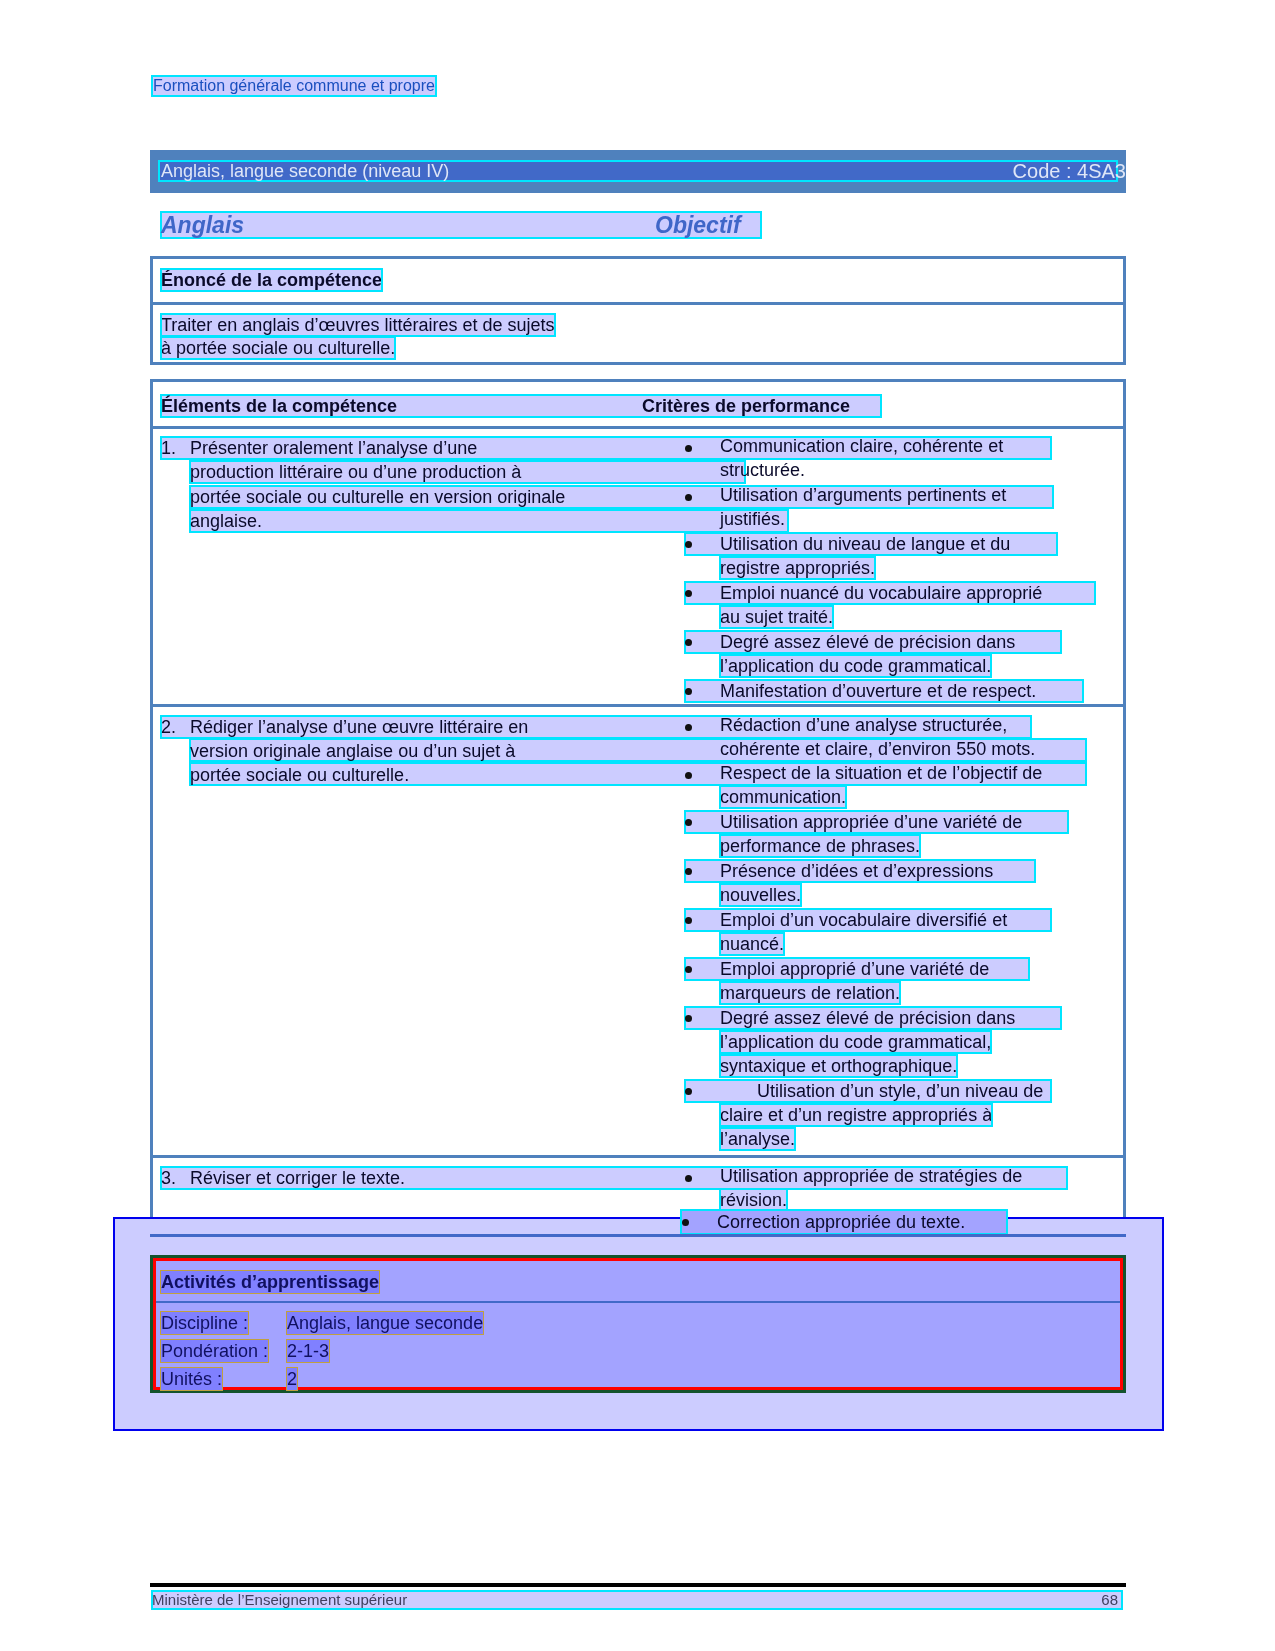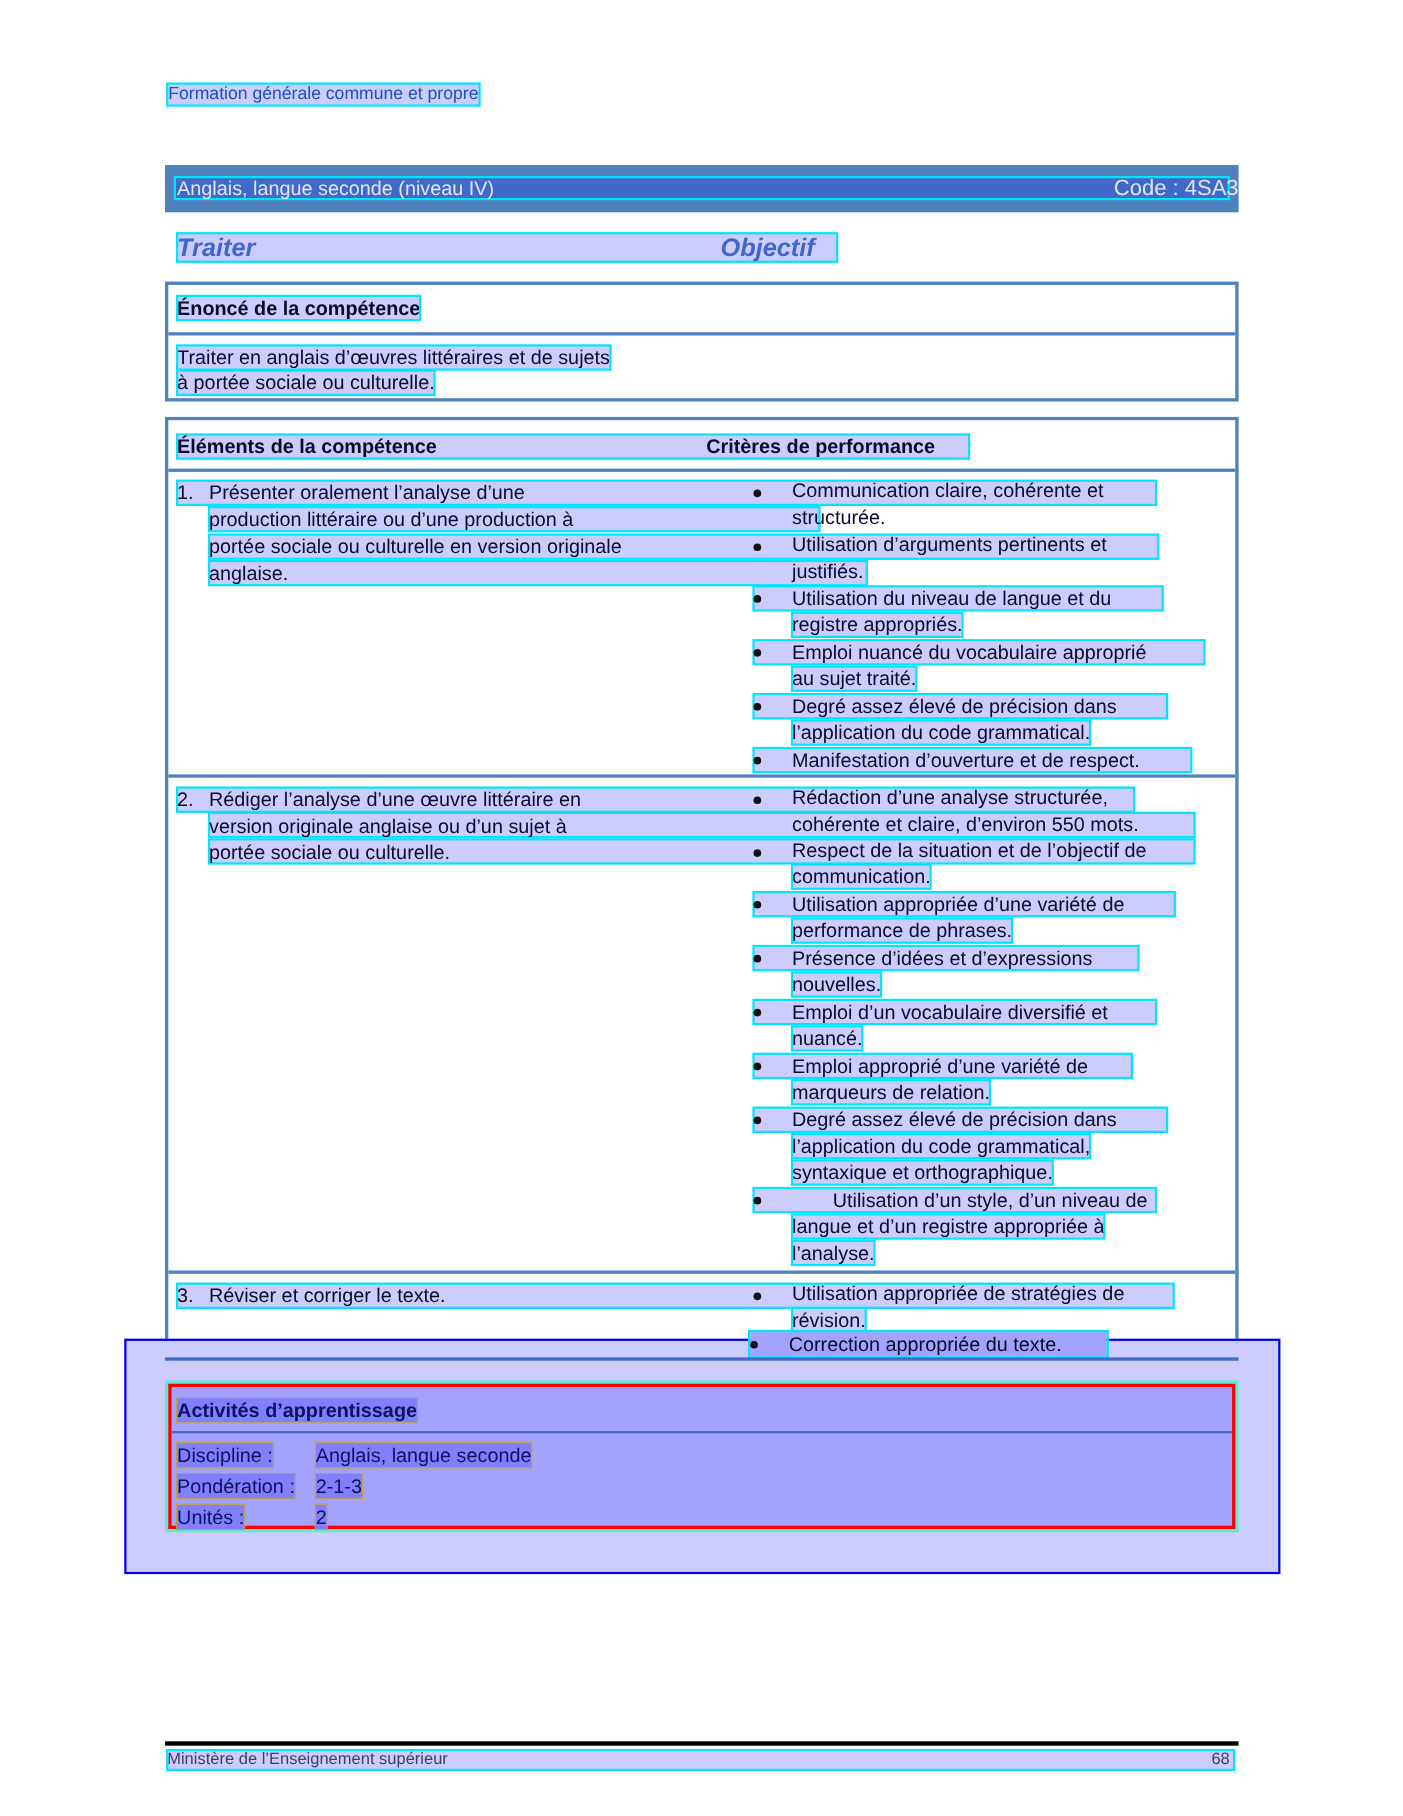--- a/index.html
+++ b/index.html
@@ -16,41 +16,41 @@
   .obj { position:absolute; left:0; top:0; font-size:23px; font-weight:bold; font-style:italic; color:#3f66c8; line-height:26px; }
   .std { position:absolute; left:494px; top:0; font-size:23px; font-weight:bold; font-style:italic; color:#3f66c8; line-height:26px; }
   .box { border:3px solid #4f81bd; box-sizing:border-box; background:#fff; }
   .enonce { left:150px; top:256px; width:976px; height:109px; }
   .sep { position:absolute; left:0; right:0; height:3px; background:#4f81bd; }
   .txt { position:absolute; font-size:18px; line-height:22px; white-space:nowrap; color:#0a0a2a; }
   .bold { font-weight:bold; }
   .elements { left:150px; top:379px; width:976px; height:858px; }
   .bullet { position:absolute; width:7px; height:7px; border-radius:50%; background:#111; }
   .overlay-blue { left:113px; top:1217px; width:1051px; height:214px; background:#ccccff; border:2px solid #0000ee; box-sizing:border-box; }
-  .activities { left:150px; top:1255px; width:976px; height:138px; background:#5eead4; }
+  .activities { left:150px; top:1255px; width:976px; height:138px; background:#14532d; }
   .activities-inner { position:absolute; left:3px; top:3px; right:3px; bottom:3px; background:#a3a3ff; border:3px solid #ff0000; box-sizing:border-box; }
   .act-sep { position:absolute; left:0; right:0; top:40px; height:2px; background:#4169c8; }
   .chip { background:#8080ff; outline:1px solid #c0a040; }
   .footer-line { left:150px; top:1583px; width:976px; height:4px; background:#000; }
   .footer-text { left:152px; top:1591px; width:970px; height:18px; font-size:15px; line-height:18px; color:#404060; }
   .footer-page { position:absolute; right:4px; top:0; }
 </style>
 </head>
 <body>
 
 <div class="abs page-header hl">Formation générale commune et propre</div>
 
 <div class="abs banner">
   <div class="banner-band"></div>
   <span class="banner-title">Anglais, langue seconde (niveau IV)</span>
   <span class="banner-code">Code : 4SA3</span>
 </div>
 
 <div class="abs obj-row hl">
-  <span class="obj">Traiter</span>
+  <span class="obj">Anglais</span>
   <span class="std">Objectif</span>
 </div>
 
 <div class="abs box enonce">
   <div class="txt bold hl" style="left:8px;top:10px;">Énoncé de la compétence</div>
   <div class="sep" style="top:43px;"></div>
   <div class="txt hl" style="left:8px;top:55px;">Traiter en anglais d’œuvres littéraires et de sujets</div>
   <div class="txt hl" style="left:8px;top:78px;">à portée sociale ou culturelle.</div>
 </div>
 
@@ -138,21 +138,21 @@
 
     <div class="abs hl" style="left:532px;top:625px;width:376px;height:22px;"></div>
     <div class="bullet" style="left:532px;top:633px;"></div>
     <div class="txt" style="left:567px;top:625px;">Degré assez élevé de précision dans</div>
     <div class="txt hl" style="left:567px;top:649px;">l’application du code grammatical,</div>
     <div class="txt hl" style="left:567px;top:673px;">syntaxique et orthographique.</div>
 
     <div class="abs hl" style="left:532px;top:698px;width:366px;height:22px;"></div>
     <div class="bullet" style="left:532px;top:706px;"></div>
     <div class="txt" style="left:567px;top:698px;margin-left:37px;">Utilisation d’un style, d’un niveau de</div>
-    <div class="txt hl" style="left:567px;top:722px;">langue et d’un registre appropriée à</div>
+    <div class="txt hl" style="left:567px;top:722px;">claire et d’un registre appropriés à</div>
     <div class="txt hl" style="left:567px;top:746px;">l’analyse.</div>
   </div>
 
   <div class="sep" style="top:773px;"></div>
 
   <div>
     <div class="abs hl" style="left:8px;top:785px;width:906px;height:22px;"></div>
     <div class="txt" style="left:8px;top:785px;">3.</div>
     <div class="txt" style="left:37px;top:785px;">Réviser et corriger le texte.</div>
     <div class="bullet" style="left:532px;top:793px;"></div>

